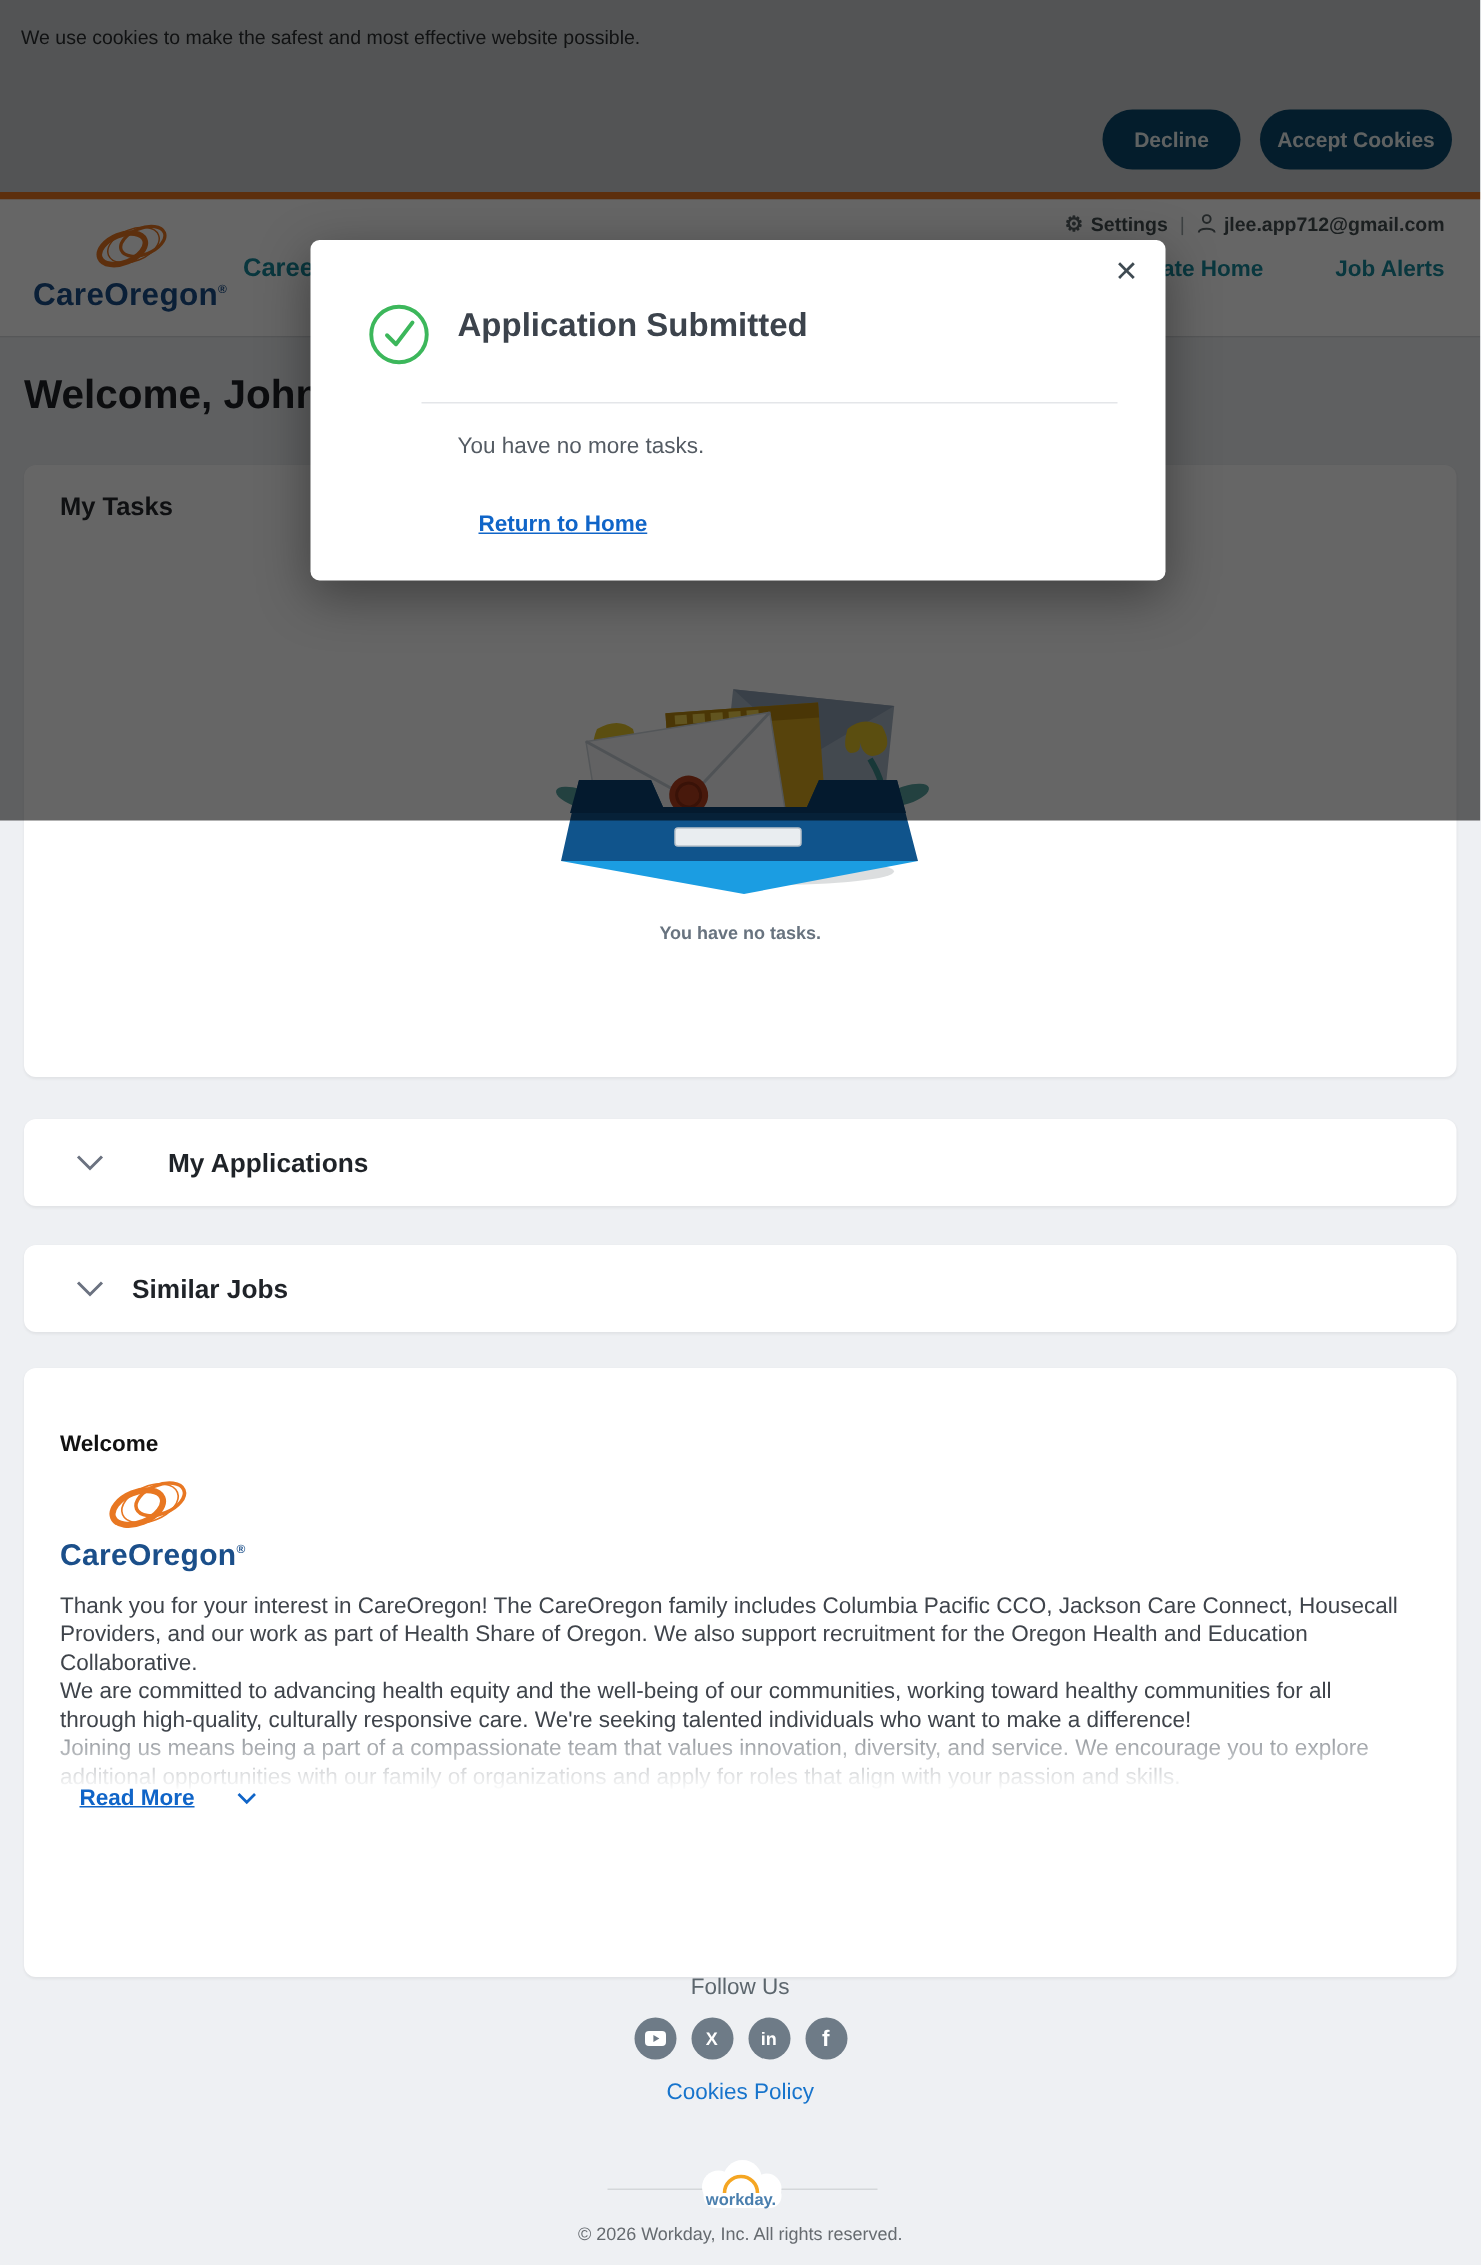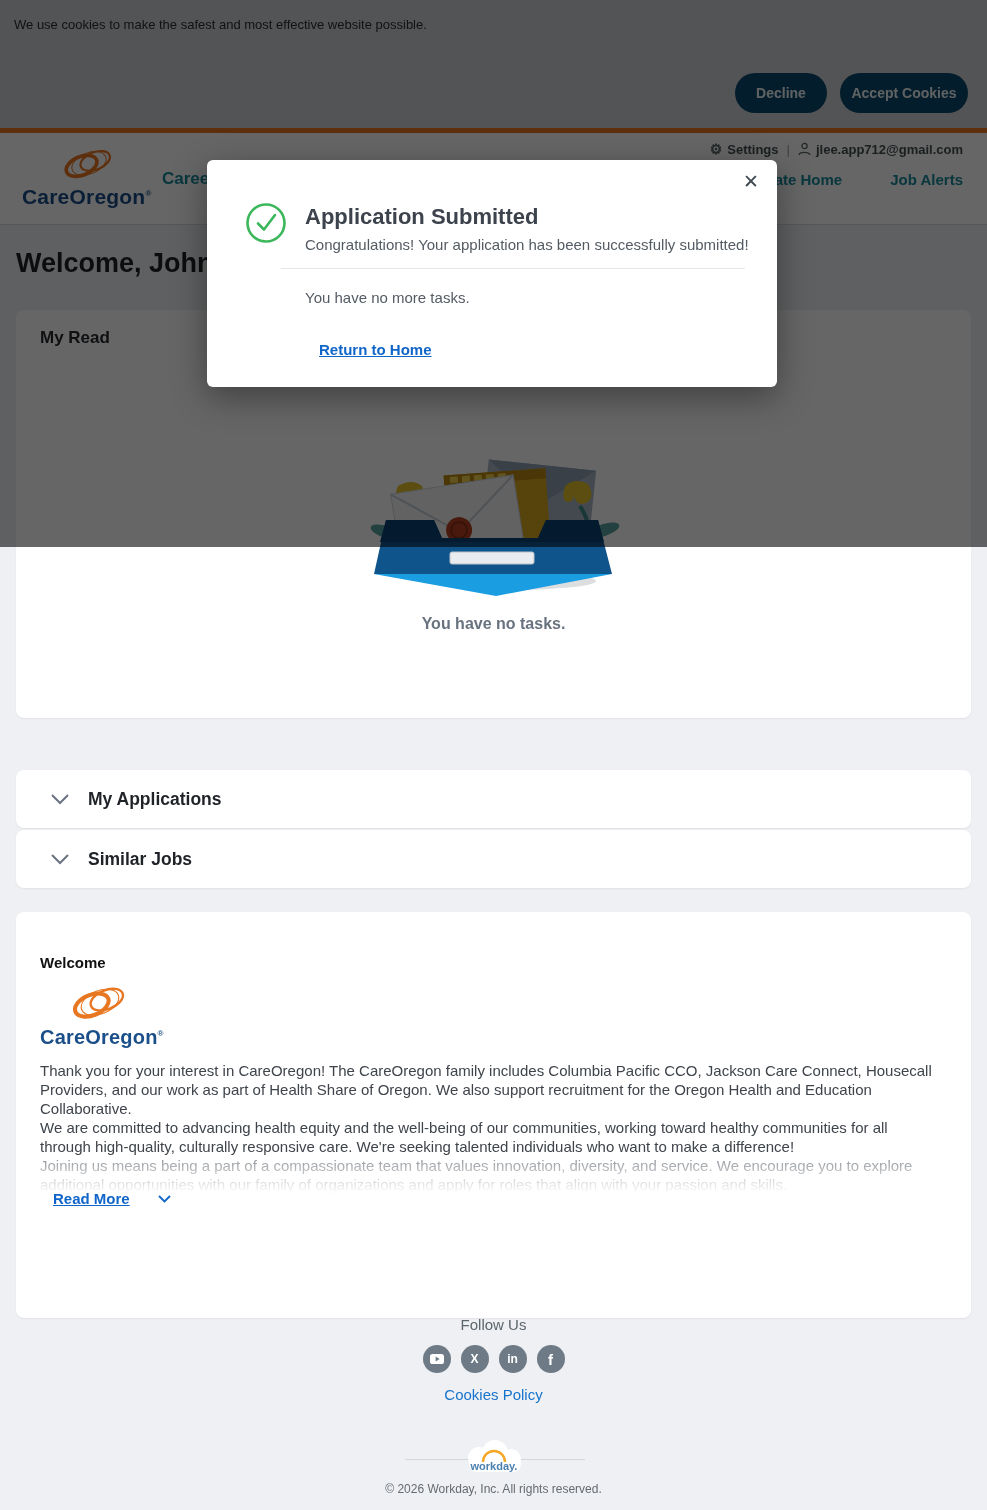--- a/index.html
+++ b/index.html
@@ -28,24 +28,24 @@
   .gear { font-size:14px; color:#5a6468; }
   .header-nav { position:absolute; right:24px; top:38px; display:flex; gap:48px; font-size:15px; font-weight:bold; color:#17899c; }
   .header-nav span { cursor:pointer; }
 
   
   .welcome-heading { position:absolute; left:16px; top:248px; font-size:27px; font-weight:bold; color:#1f2226; }
   .card { position:absolute; left:16px; width:955px; background:#ffffff; border-radius:8px; box-shadow:0 1px 2px rgba(0,0,0,.06); }
   .card-tasks { top:310px; height:408px; }
   .card-tasks .card-title { position:absolute; left:24px; top:18px; font-size:17px; font-weight:bold; color:#26292d; }
   .illu { position:absolute; left:50%; top:138px; transform:translateX(-50%); }
-  .empty-text { position:absolute; left:0; top:305px; width:100%; text-align:center; font-size:16px; font-weight:bold; color:#68737f; }
+  .empty-text { position:absolute; left:0; top:305px; width:100%; text-align:center; font-size:12px; font-weight:bold; color:#68737f; }
 
   .card-section { height:58px; display:flex; align-items:center; padding-left:34px; cursor:pointer; }
-  .card-apps { top:770px; } .card-jobs { top:830px; }
+  .card-apps { top:746px;gap:24px; } .card-jobs { top:830px; }
   .chev { flex:0 0 auto; }
   .section-label { margin-left:18px; font-size:17.5px; font-weight:bold; color:#1f2328; }
 
   .card-welcome { top:912px; height:406px; }
   .welcome-title { position:absolute; left:24px; top:42px; font-size:15px; font-weight:bold; color:#111; }
   .welcome-logo { position:absolute; left:24px; top:68px; }
   .welcome-logo svg.swirl { display:block; margin-left:26px; }
   .welcome-logo .logo-text { font-size:20px; }
   .welcome-body { position:absolute; left:24px; top:149px; width:896px; font-size:15px; line-height:19px; color:#3f444b; }
   .welcome-body p { margin:0; }
@@ -118,21 +118,21 @@
     </div>
     <div class="header-nav">
       <span>Candidate Home</span>
       <span>Job Alerts</span>
     </div>
   </div>
 
   <div class="welcome-heading">Welcome, John</div>
 
   <div class="card card-tasks">
-    <div class="card-title">My Read</div>
+    <div class="card-title">My Tasks</div>
     <svg class="illu" width="260" height="150" viewBox="0 0 260 150">
       <ellipse cx="148" cy="133" rx="84" ry="9" fill="rgba(60,70,80,0.18)"></ellipse>
 
       <g transform="rotate(6 185 60)">
         <rect x="120" y="18" width="108" height="78" fill="#a9b6c6"></rect>
         <path d="M120 18 L174 58 L228 18 Z" fill="#8fa0b3"></path>
       </g>
 
       <g transform="rotate(-4 130 60)">
         <rect x="82" y="24" width="102" height="86" fill="#d9a71f"></rect>
@@ -251,19 +251,18 @@
 
   <div class="dim"></div>
 
   <div class="modal">
     <span class="modal-close">✕</span>
     <svg class="modal-check" width="42" height="42" viewBox="0 0 42 42" fill="none" stroke="#3cb75b" stroke-width="2.6">
       <circle cx="21" cy="21" r="18.5"></circle>
       <path d="M13 21.5 L19 27.5 L30 13" stroke-linecap="round" stroke-linejoin="round"></path>
     </svg>
     <div class="modal-title">Application Submitted</div>
-    <div class="modal-msg">Congratulations! Your application has been successfully submitted!</div>
     <div class="modal-div"></div>
     <div class="modal-note">You have no more tasks.</div>
     <a class="modal-link">Return to Home</a>
   </div>
 
 </div>
 
 </body></html>

